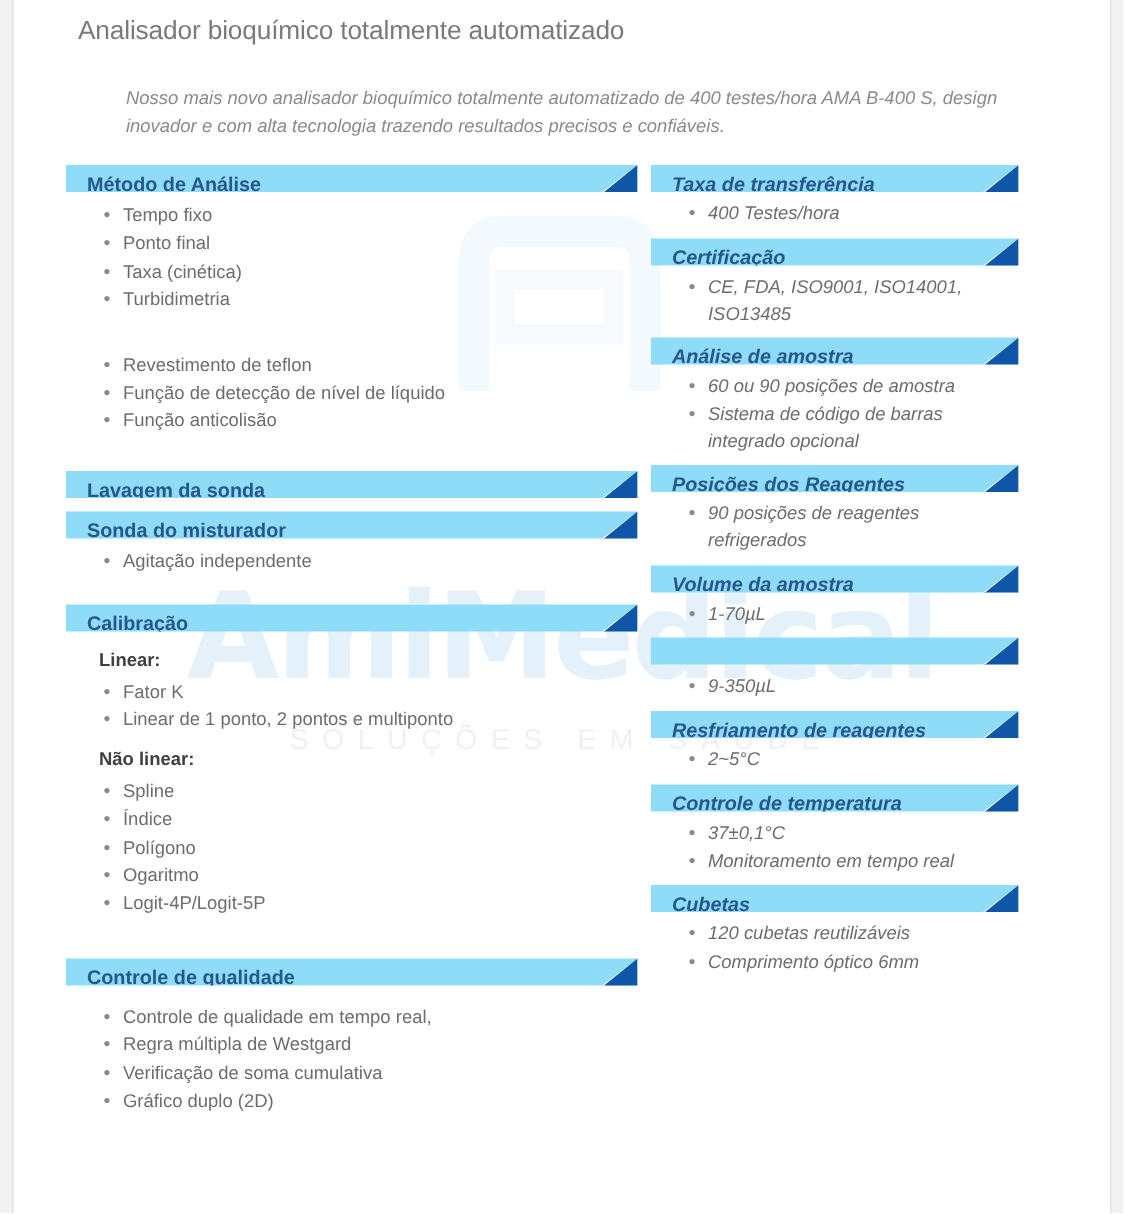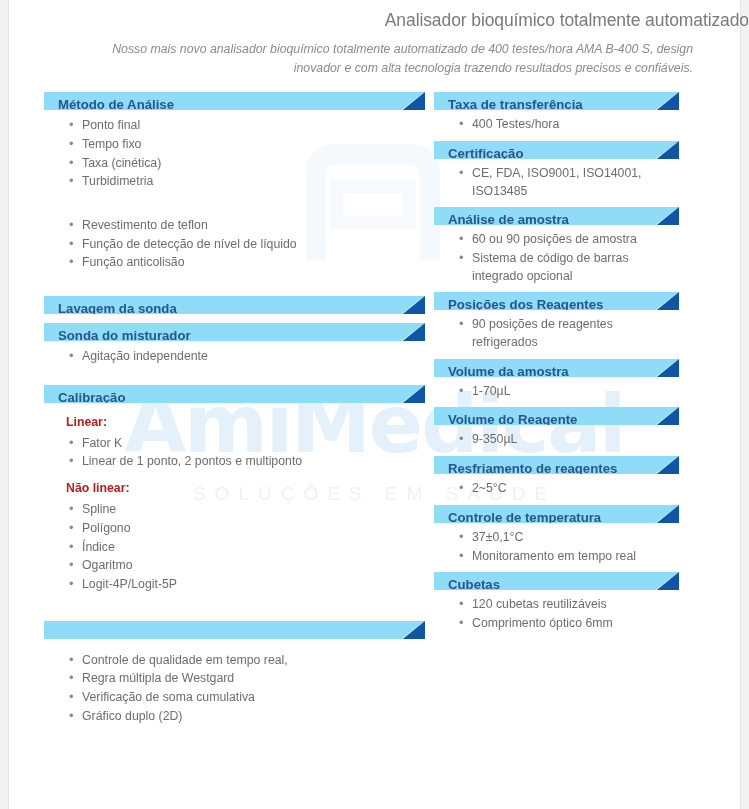--- a/index.html
+++ b/index.html
@@ -76,47 +76,47 @@
     white-space: nowrap;
   }
 
   
   #content {
     position: relative;
     z-index: 1;
     padding: 0;
   }
 
-  #title-block { margin: 0; text-align: right; }
+  #title-block { margin: 0; }
   #doc-title {
     margin: 0;
     padding: 10px 0 0 52px;
     font-size: 17.5px;
     font-weight: normal;
     color: #7a7a7a;
     letter-spacing: -0.1px;
   }
   #doc-subtitle {
-    margin: 0;
+    margin: 16px;
     padding: 9px 56px 0 68px;
     font-size: 12.3px;
     font-style: italic;
     color: #8b8b8b;
     line-height: 1.55;
   }
 
   
   #columns {
     position: relative;
     margin-top: 14px;
     display: flex;
     align-items: flex-start;
   }
   #col-left  { width: 425px; padding-left: 44px; box-sizing: border-box; }
-  #col-right { width: 254px; padding-left: 9px;  box-sizing: border-box; }
+  #col-right { width: 254px; padding-left: 9px;  box-sizing: border-box; font-style: italic; }
 
   
   .sec { margin: 0 0 0 0; }
   .sec-head {
     position: relative;
     height: 18px;
     background: #8edcf8;
     overflow: hidden;
   }
   .sec-head .sec-title {
@@ -172,21 +172,21 @@
     left: -13px;
     top: -1px;
     color: #8a8a8a;
     font-size: 13px;
   }
   .subhead {
     margin: 0;
     padding: 3px 0 0 22px;
     font-size: 12.3px;
     font-weight: bold;
-    color: #b91c1c;
+    color: #404040;
   }
   .spacer-sm { height: 9px; }
   .spacer-md { height: 14px; }
   .spacer-lg { height: 20px; }
 </style>
 </head>
 <body>
 
 <div id="page">
 
@@ -215,22 +215,22 @@
 
         <div class="sec">
           <div class="sec-head">
             <span class="sec-title">Método de Análise</span>
             <span class="slash">
               <span class="white-tri"></span>
                 <span class="blue-tri"></span>
             </span>
           </div>
           <ul class="bul">
+            <li>Tempo fixo</li>
             <li>Ponto final</li>
-            <li>Tempo fixo</li>
             <li>Taxa (cinética)</li>
             <li>Turbidimetria</li>
           </ul>
         </div>
 
         <div class="spacer-sm"></div>
 
         <div class="sec">
           <ul class="bul">
             <li>Revestimento de teflon</li>
@@ -278,31 +278,32 @@
           </div>
           <div class="spacer-sm"></div>
           <p class="subhead">Linear:</p>
           <ul class="bul tight">
             <li>Fator K</li>
             <li>Linear de 1 ponto, 2 pontos e multiponto</li>
           </ul>
           <p class="subhead">Não linear:</p>
           <ul class="bul tight">
             <li>Spline</li>
+            <li>Índice</li>
             <li>Polígono</li>
-            <li>Índice</li>
             <li>Ogaritmo</li>
             <li>Logit-4P/Logit-5P</li>
           </ul>
         </div>
 
         <div class="spacer-lg"></div>
 
         <div class="sec">
           <div class="sec-head">
+            <span class="sec-title">Controle de qualidade</span>
             <span class="slash">
               <span class="white-tri"></span>
                 <span class="blue-tri"></span>
             </span>
           </div>
           <ul class="bul" style="padding-top:13px;">
             <li>Controle de qualidade em tempo real,</li>
             <li>Regra múltipla de Westgard</li>
             <li>Verificação de soma cumulativa</li>
             <li>Gráfico duplo (2D)</li>
@@ -374,21 +375,20 @@
                 <span class="blue-tri"></span>
             </span>
           </div>
           <ul class="bul tight">
             <li>1-70µL</li>
           </ul>
         </div>
 
         <div class="sec">
           <div class="sec-head">
-            <span class="sec-title">Volume do Reagente</span>
             <span class="slash">
               <span class="white-tri"></span>
                 <span class="blue-tri"></span>
             </span>
           </div>
           <ul class="bul tight">
             <li>9-350µL</li>
           </ul>
         </div>
 

